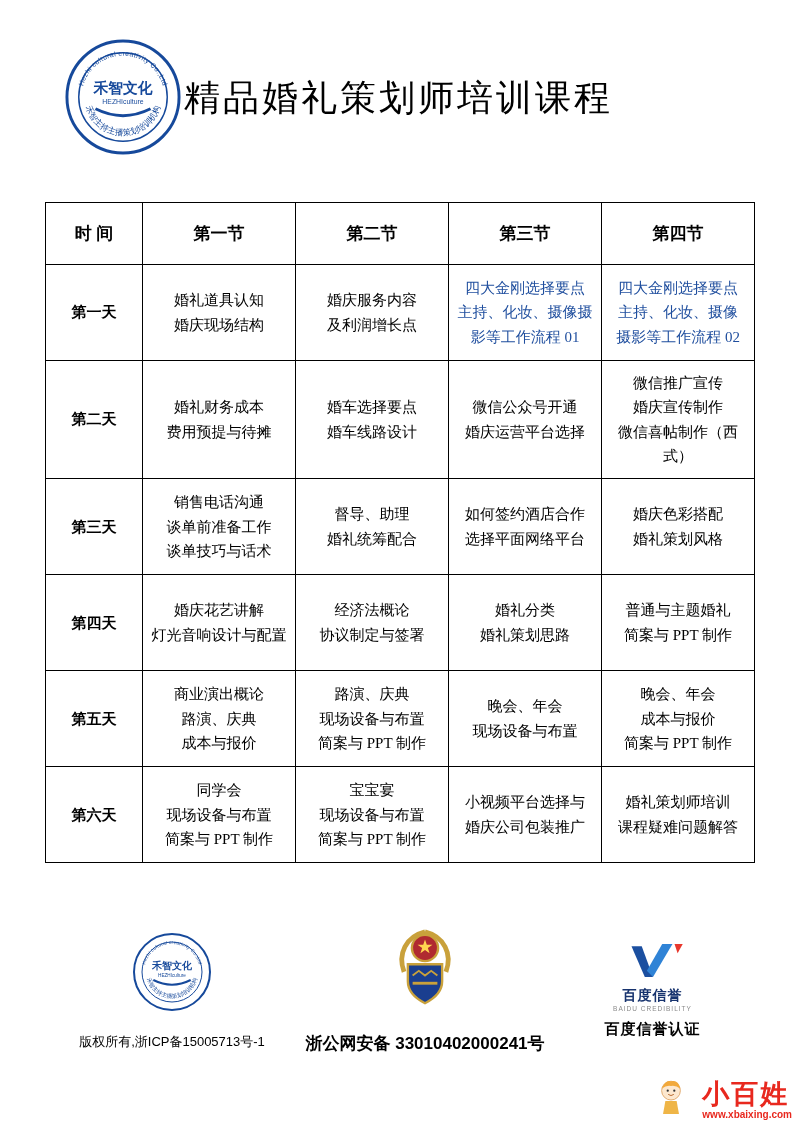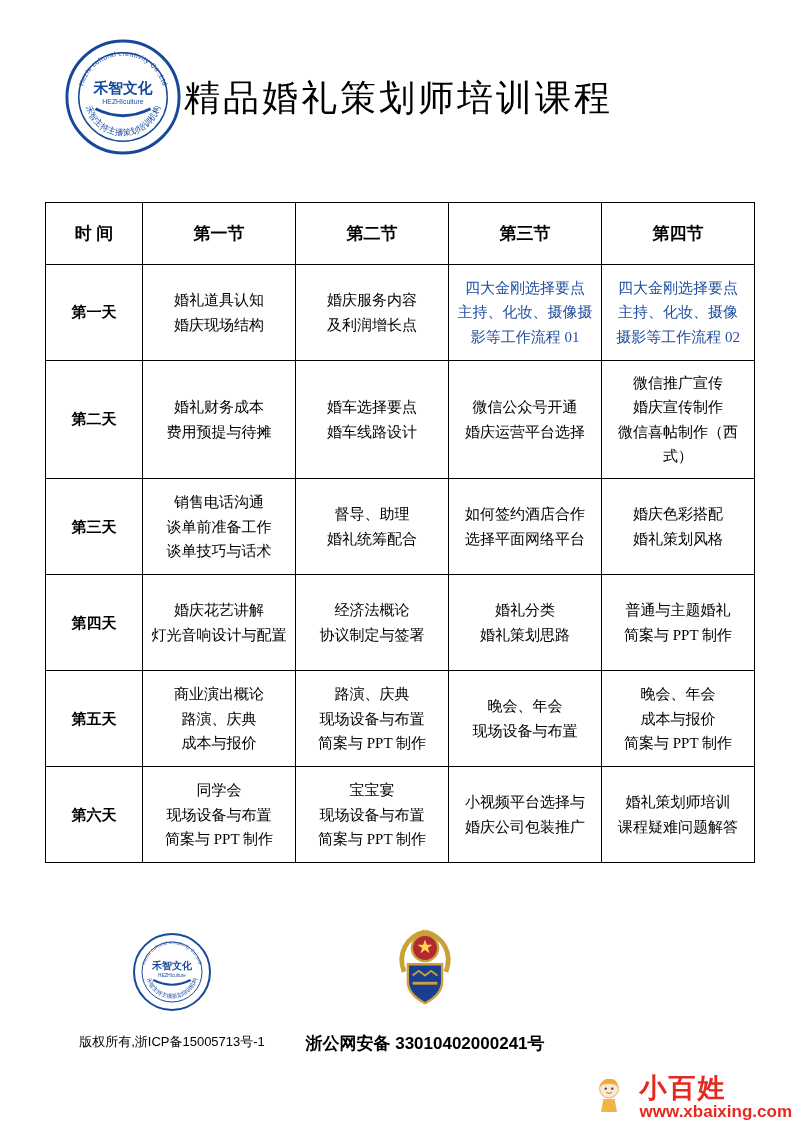--- a/index.html
+++ b/index.html
@@ -42,21 +42,21 @@
   .f-right{position:absolute;left:585px;top:940px;width:135px;text-align:center;}
   .baidu-cn{font-size:14px;font-weight:bold;color:#17336e;margin-top:2px;letter-spacing:1px;}
   .baidu-en{font-size:6.5px;color:#8a8a8a;letter-spacing:1px;}
   .baidu-cert{margin-top:8px;font-size:15px;font-weight:bold;color:#000;letter-spacing:1px;}
   
   .watermark{
     position:absolute;right:8px;bottom:6px;display:flex;align-items:center;gap:16px;
     color:var(--watermark-red);
   }
   .wm-name{font-size:27px;font-weight:bold;letter-spacing:2px;line-height:1.05;}
-  .wm-url{font-size:17px;font-weight:bold;}
+  .wm-url{font-size:10px;font-weight:bold;}
 </style>
 </head>
 <body>
 
 <div class="page">
 
   <div class="logo-header">
     <svg viewBox="0 0 120 120" width="118" height="118">
       <circle cx="60" cy="60" r="57" fill="#ffffff" stroke="#16499b" stroke-width="3"></circle>
       <circle cx="60" cy="60" r="45" fill="none" stroke="#16499b" stroke-width="1.5"></circle>
@@ -250,20 +250,30 @@
       <circle cx="32" cy="21" r="15" fill="#c9a13b"></circle>
       <circle cx="32" cy="21" r="12.5" fill="#b02a30"></circle>
       <polygon points="32,12 33.9,17.6 39.8,17.6 35,21 36.8,26.6 32,23.2 27.2,26.6 29,21 24.2,17.6 30.1,17.6" fill="#ffd550"></polygon>
       <path d="M14 38 H50 V56 Q50 70 32 79 Q14 70 14 56 Z" fill="#1a3e8f" stroke="#c9a13b" stroke-width="2.5"></path>
       <path d="M19 50 l6.5 -5 6.5 5 6.5 -5 6.5 5" stroke="#c9a13b" stroke-width="2" fill="none"></path>
       <path d="M19 58 H45" stroke="#c9a13b" stroke-width="3"></path>
     </svg>
     <div class="police-text">浙公网安备 33010402000241号</div>
   </div>
 
+  <div class="f-right">
+    <svg viewBox="0 0 64 40" width="66" height="41">
+      <path d="M11 6 L21 6 L32 36 L24 36 Z" fill="#1b4fa0"></path>
+      <path d="M26 30 L41 4 L51 4 L32 36 Z" fill="#2f83d6"></path>
+      <polygon points="53,4 61,4 56,13" fill="#e8372c"></polygon>
+    </svg>
+    <div class="baidu-cn">百度信誉</div>
+    <div class="baidu-en">BAIDU CREDIBILITY</div>
+    <div class="baidu-cert">百度信誉认证</div>
+  </div>
 
   <div class="watermark">
     <svg viewBox="0 0 32 46" width="30" height="44">
       <circle cx="16" cy="13" r="10" fill="#fde8cf" stroke="#e0a96c" stroke-width="1"></circle>
       <path d="M6 11 Q10 1 16 3 Q24 1 26 11 Q21 7 16 8 Q11 7 6 11 Z" fill="#f2a93b"></path>
       <circle cx="12.5" cy="13" r="1.2" fill="#333333"></circle>
       <circle cx="19.5" cy="13" r="1.2" fill="#333333"></circle>
       <path d="M13 17 Q16 19.5 19 17" stroke="#b5652a" stroke-width="1" fill="none"></path>
       <path d="M10 24 h12 l2.5 14 h-17 Z" fill="#efb547"></path>
     </svg>

